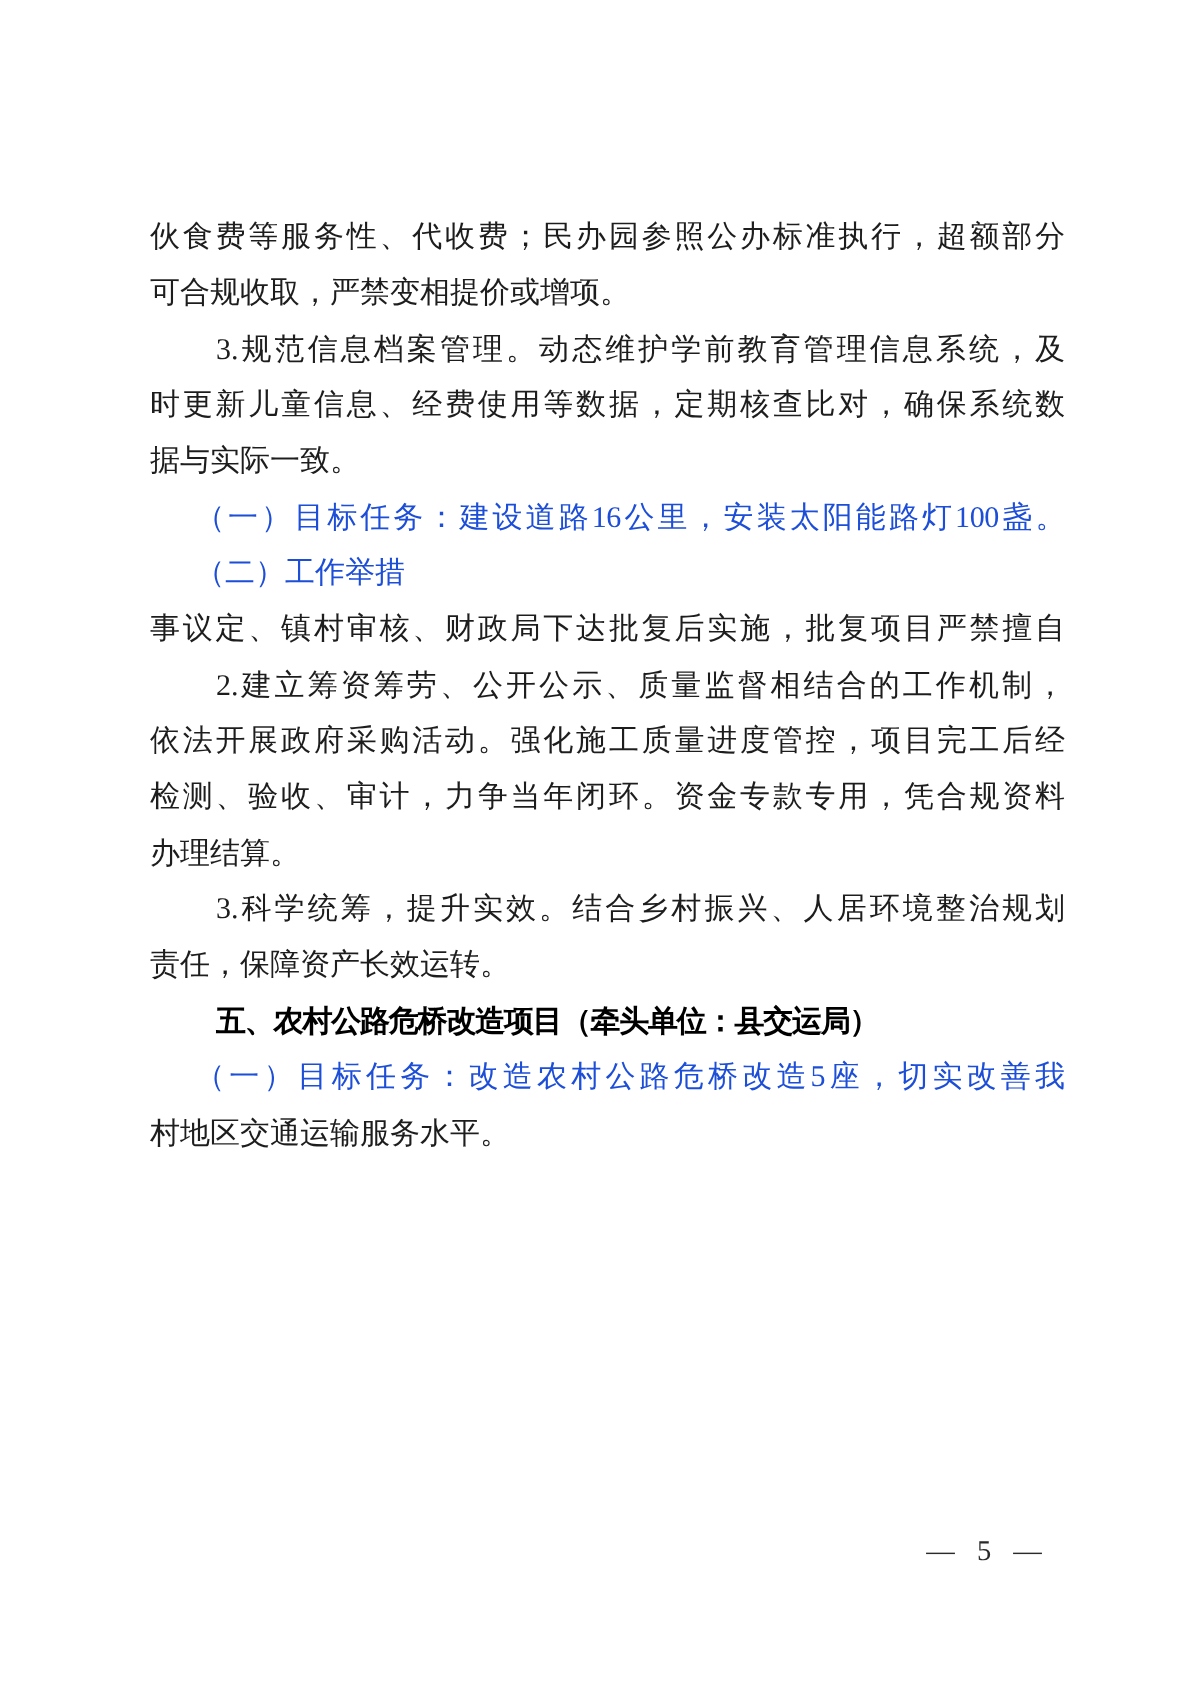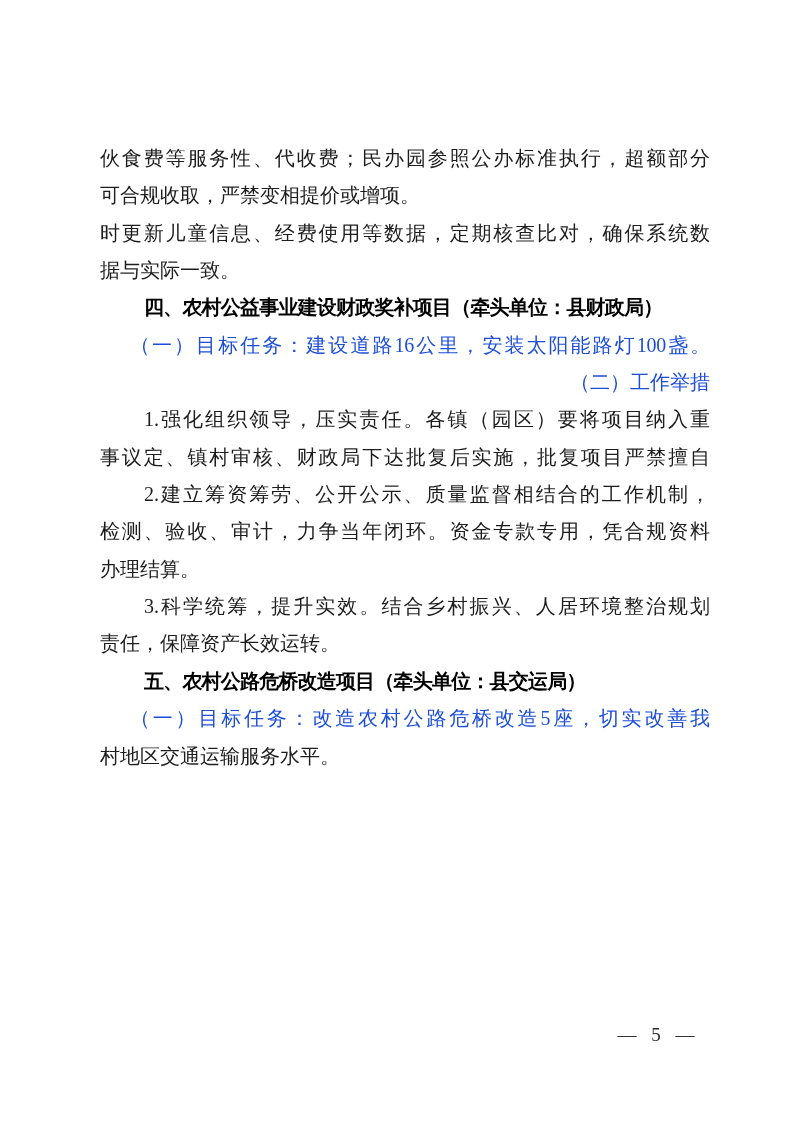--- a/index.html
+++ b/index.html
@@ -33,21 +33,21 @@
   }
   
   .fill {
     text-align: justify;
     text-align-last: justify;
     text-justify: inter-character;
   }
   
   .ind { text-indent: 44px; }
   
-  .paren { text-indent: 30px; text-align: right; }
+  .paren { text-indent: 30px; }
   
   .h {
     font-family: "Liberation Sans", "DejaVu Sans", sans-serif;
     font-weight: bold;
     color: #000000;
     letter-spacing: -0.8px;
   }
   
   .tight { letter-spacing: -0.25px; }
   
@@ -66,31 +66,31 @@
 </style>
 </head>
 <body>
 
 <div class="page">
   <div class="content">
 
     <p class="line fill">伙食费等服务性、代收费；民办园参照公办标准执行，超额部分</p>
     <p class="line">可合规收取，严禁变相提价或增项。</p>
 
+    <p class="line fill ind">3.规范信息档案管理。动态维护学前教育管理信息系统，及</p>
     <p class="line fill">时更新儿童信息、经费使用等数据，定期核查比对，确保系统数</p>
     <p class="line">据与实际一致。</p>
 
-    <p class="line h ind">四、农村公益事业建设财政奖补项目（牵头单位：县财政局）</p>
     <p class="line fill paren kai tight">（一）目标任务：建设道路16公里，安装太阳能路灯100盏。</p>
     <p class="line paren kai">（二）工作举措</p>
 
-    <p class="line fill ind">1.强化组织领导，压实责任。各镇（园区）要将项目纳入重</p>
     <p class="line fill">事议定、镇村审核、财政局下达批复后实施，批复项目严禁擅自</p>
 
     <p class="line fill ind">2.建立筹资筹劳、公开公示、质量监督相结合的工作机制，</p>
+    <p class="line fill">依法开展政府采购活动。强化施工质量进度管控，项目完工后经</p>
     <p class="line fill">检测、验收、审计，力争当年闭环。资金专款专用，凭合规资料</p>
     <p class="line">办理结算。</p>
 
     <p class="line fill ind">3.科学统筹，提升实效。结合乡村振兴、人居环境整治规划</p>
     <p class="line">责任，保障资产长效运转。</p>
 
     <p class="line h ind">五、农村公路危桥改造项目（牵头单位：县交运局）</p>
     <p class="line fill paren kai">（一）目标任务：改造农村公路危桥改造5座，切实改善我</p>
     <p class="line">村地区交通运输服务水平。</p>
 

